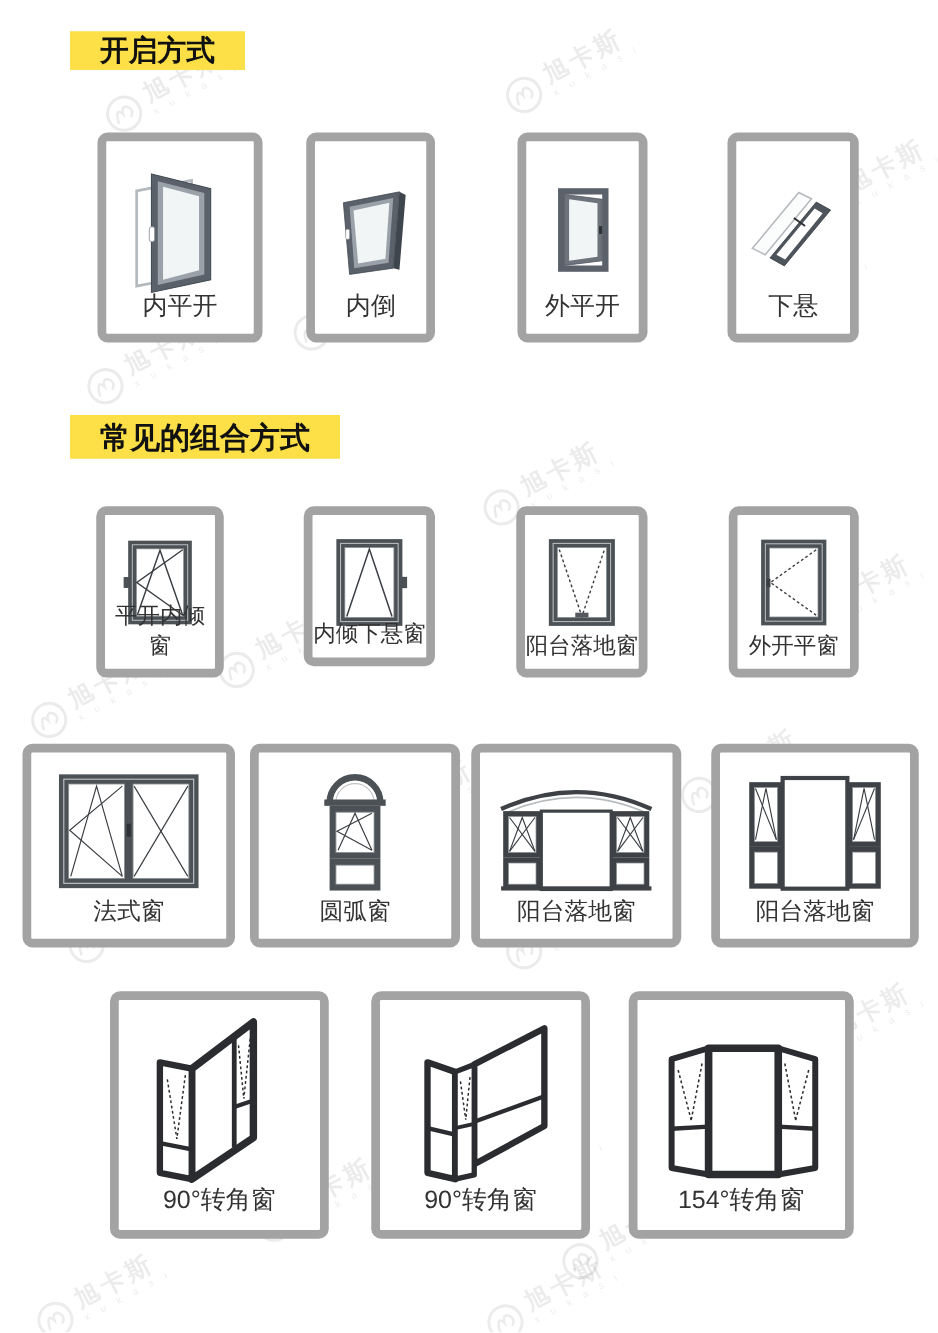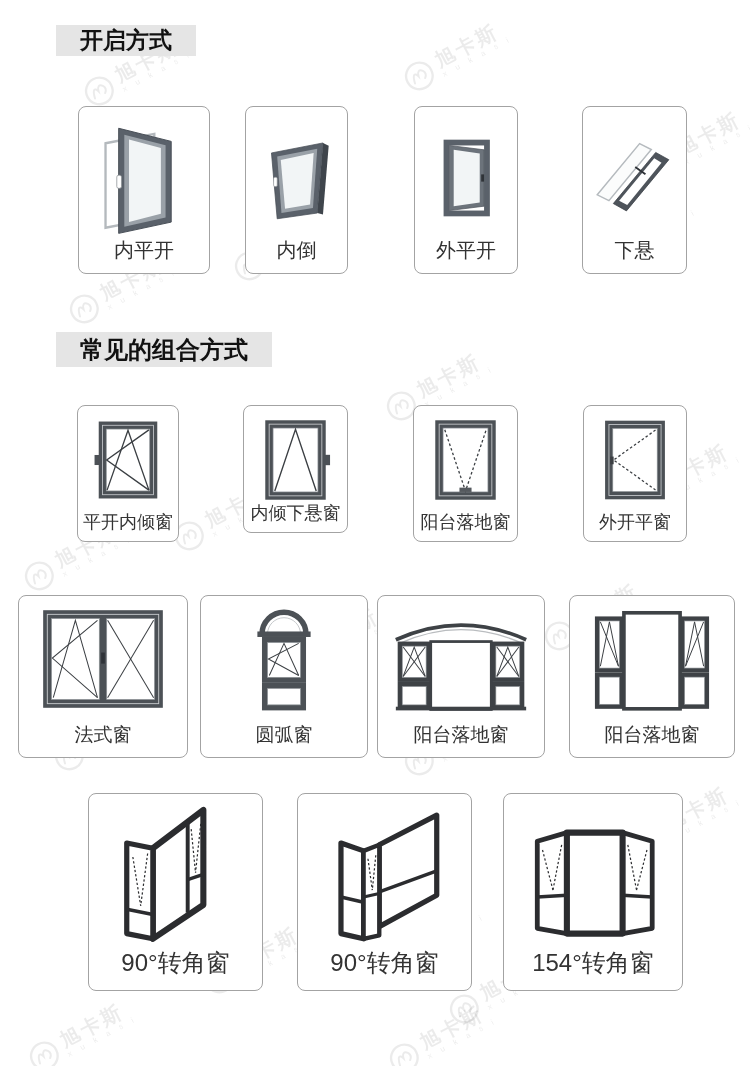--- a/index.html
+++ b/index.html
@@ -5,37 +5,37 @@
   html,body{margin:0;padding:0;background:#fff;}
   .page{position:relative;width:750px;height:1066px;background:#fff;overflow:hidden;
         font-family:"Liberation Sans","DejaVu Sans",sans-serif;}
   
   .wm{position:absolute;display:flex;align-items:center;gap:5px;color:#000;opacity:.075;
       transform:rotate(-28deg);pointer-events:none;white-space:nowrap;}
   .wm-logo{width:33px;height:33px;flex:0 0 auto;}
   .wm-brand{font-size:20px;font-weight:bold;letter-spacing:3px;line-height:20px;}
   .wm-pinyin{font-size:8px;letter-spacing:4px;line-height:10px;}
   
-  .badge{position:absolute;background:#e5e5e5;color:#111;font-weight:bold;
+  .badge{position:absolute;background:#fde047;color:#111;font-weight:bold;
          display:flex;align-items:center;padding:0 24px;}
   .badge1{left:56px;top:25px;height:31px;font-size:23px;}
   .badge2{left:56px;top:332px;height:35px;font-size:24px;}
   
-  .card{position:absolute;background:#fff;border:1px solid #a3a3a3;border-radius:8px;
+  .card{position:absolute;background:#fff;border:7px solid #a3a3a3;border-radius:8px;
         box-sizing:border-box;}
   .card svg{display:block;margin:0 auto;}
   .r1 svg{margin-top:10px;height:122px;width:calc(100% - 8px);}
   .r2 svg{margin-top:5px;height:98px;width:calc(100% - 8px);}
   .r3 svg{margin-top:5px;height:116px;width:calc(100% - 10px);}
   .r4 svg{margin-top:9px;height:148px;width:calc(100% - 8px);}
   .label{position:absolute;left:0;right:0;text-align:center;color:#333;}
   .r1 .label{bottom:9px;font-size:20px;}
   .r2 .label{bottom:7px;font-size:18px;}
   .r3 .label{bottom:9px;font-size:19px;}
-  .r4 .label{bottom:11px;font-size:24px;}
+  .r4 .label{bottom:11px;font-size:20px;}
   .sym{stroke:#3b3f43;stroke-width:1.6;fill:none;}
   .symd{stroke:#3b3f43;stroke-width:1.5;fill:none;stroke-dasharray:3 2.6;}
   .thin{stroke:#3b3f43;stroke-width:1.1;fill:none;}
   .k{stroke:#2b2c2f;fill:#fff;stroke-linejoin:round;}
   .kd{stroke:#2b2c2f;stroke-width:1.4;fill:none;stroke-dasharray:2.6 2.4;}
 </style>
 </head>
 <body>
 
 <div class="page">

